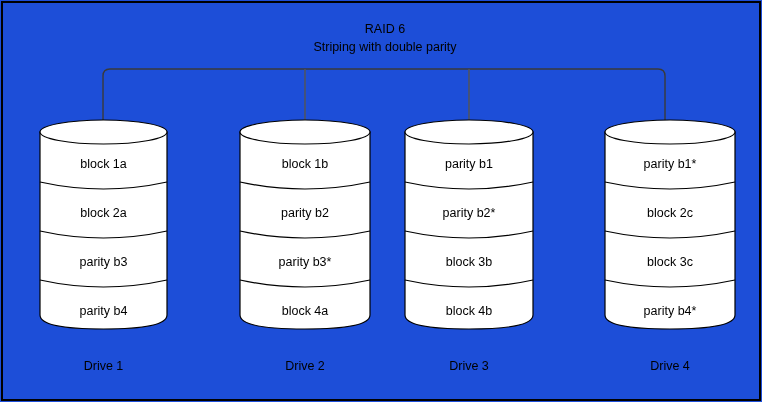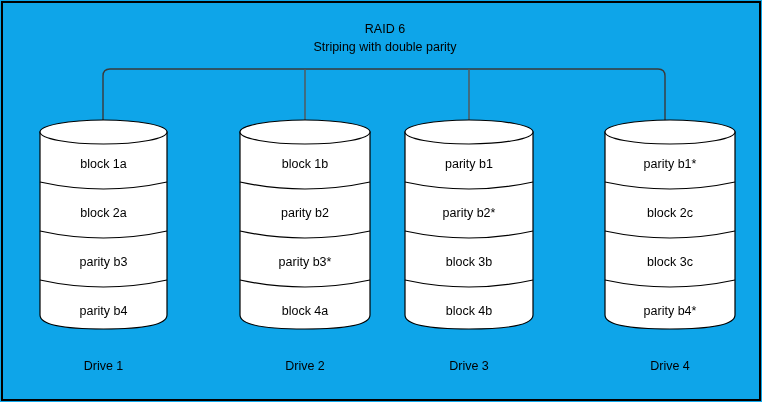--- a/index.html
+++ b/index.html
@@ -11,21 +11,21 @@
   body {
     width: 762px;
     height: 402px;
     font-family: "Liberation Sans", sans-serif;
     overflow: hidden;
   }
   #diagram-root {
     position: relative;
     width: 762px;
     height: 402px;
-    background: #0ea5e9;
+    background: #1d4ed8;
     box-sizing: border-box;
   }
   svg#raid-svg {
     display: block;
     width: 762px;
     height: 402px;
   }
   .frame-border {
     fill: none;
     stroke: #000000;

